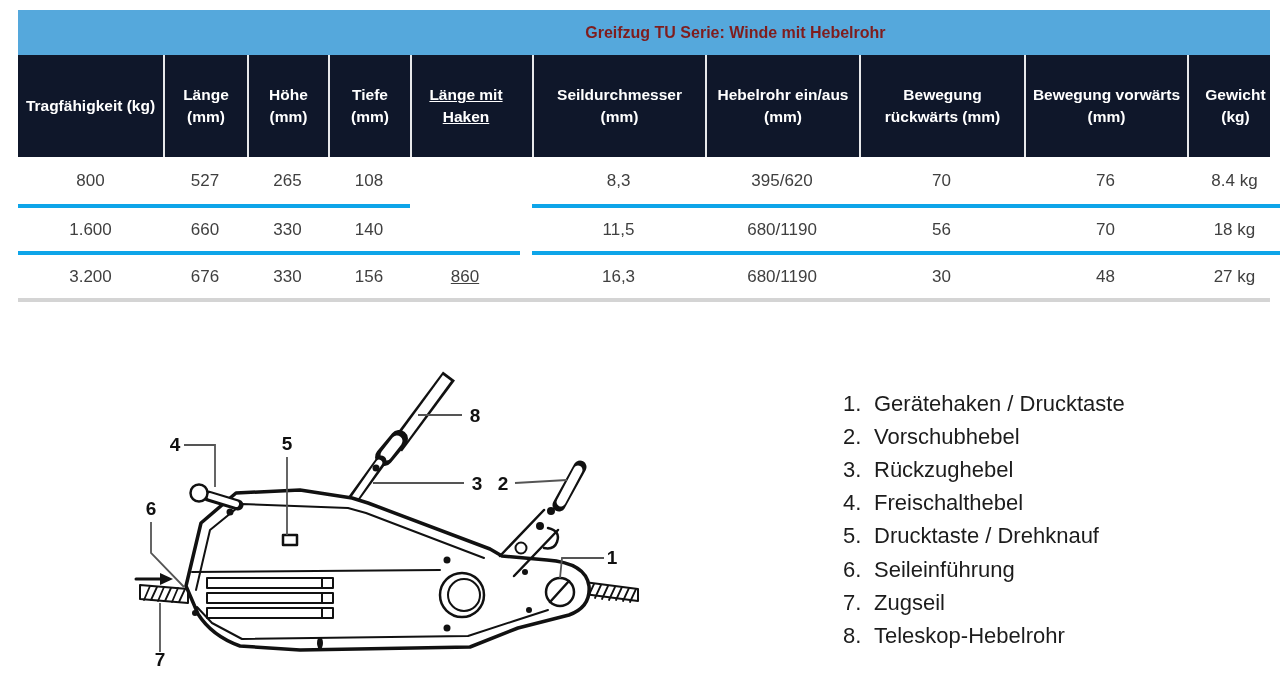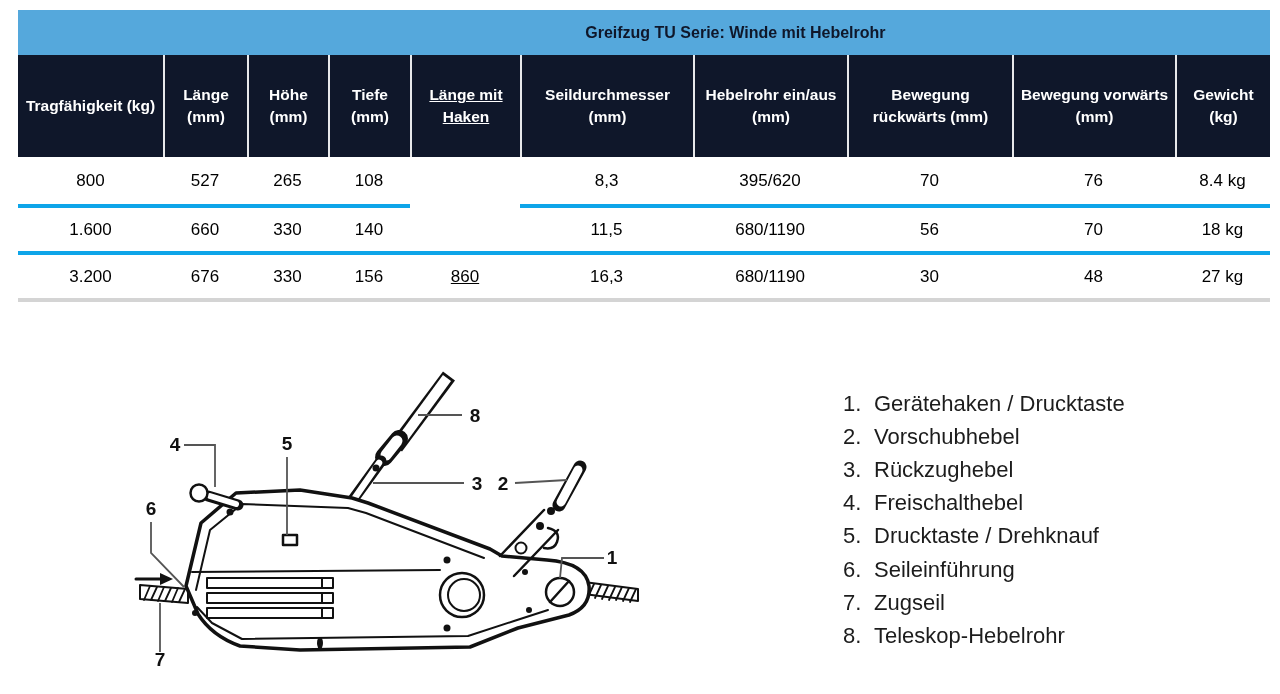--- a/index.html
+++ b/index.html
@@ -6,38 +6,38 @@
   .page {
     position:relative; width:1280px; height:694px; background:#ffffff;
     font-family:"Liberation Sans", sans-serif; overflow:hidden;
   }
 
   
   .spec-table { position:absolute; left:18px; top:10px; width:1252px; }
   .title-band { position:relative; height:45px; background:#55a8dc; }
   .title-band .title {
     position:absolute; left:57.3%; top:50%; transform:translate(-50%,-50%);
-    color:#0f172a; font-weight:bold; font-size:16px; white-space:nowrap;
+    color:#7f1d1d; font-weight:bold; font-size:16px; white-space:nowrap;
   }
   .head-row { display:flex; background:#0f172a; height:102px; }
   .hcell {
     display:flex; align-items:center; justify-content:center; text-align:center;
     color:#ffffff; font-weight:bold; font-size:15.5px; line-height:1.4;
     padding:4px 6px; box-sizing:border-box; border-left:2px solid rgba(255,255,255,0.9);
   }
   .hcell.c0 { border-left:none; }
   .trow { display:flex; height:47px; }
   .tcell {
     display:flex; align-items:center; justify-content:center;
-    font-size:17px; color:#000000; box-sizing:border-box;
+    font-size:17px; color:#404040; box-sizing:border-box;
   }
   .trow.sep .tcell { border-top:4px solid #0ea5e9; }
   .trow.sep .tcell.merged { border-top:none; }
   .c0 { flex:0 0 11.58%; } .c1 { flex:0 0 6.71%; } .c2 { flex:0 0 6.47%; }
-  .c3 { flex:0 0 6.55%; } .c4 { flex:0 0 8.79%;text-decoration:underline; } .c5 { flex:0 0 13.82%; }
+  .c3 { flex:0 0 6.55%; } .c4 { flex:0 0 8.79%;text-decoration:underline; } .c5 { flex:0 0 13.82%;margin-left:12px; }
   .c6 { flex:0 0 12.30%; } .c7 { flex:0 0 13.18%; } .c8 { flex:0 0 13.02%; }
   .c9 { flex:0 0 7.58%; }
   .bottom-bar { height:4px; background:#d4d4d4; }
 
   
   .diagram { position:absolute; left:120px; top:360px; }
   .diagram text { font-family:"Liberation Sans", sans-serif; font-weight:bold; font-size:19px; fill:#111; }
 
   
   .legend { position:absolute; left:843px; top:387px; margin:0; padding:0; list-style:none; }

